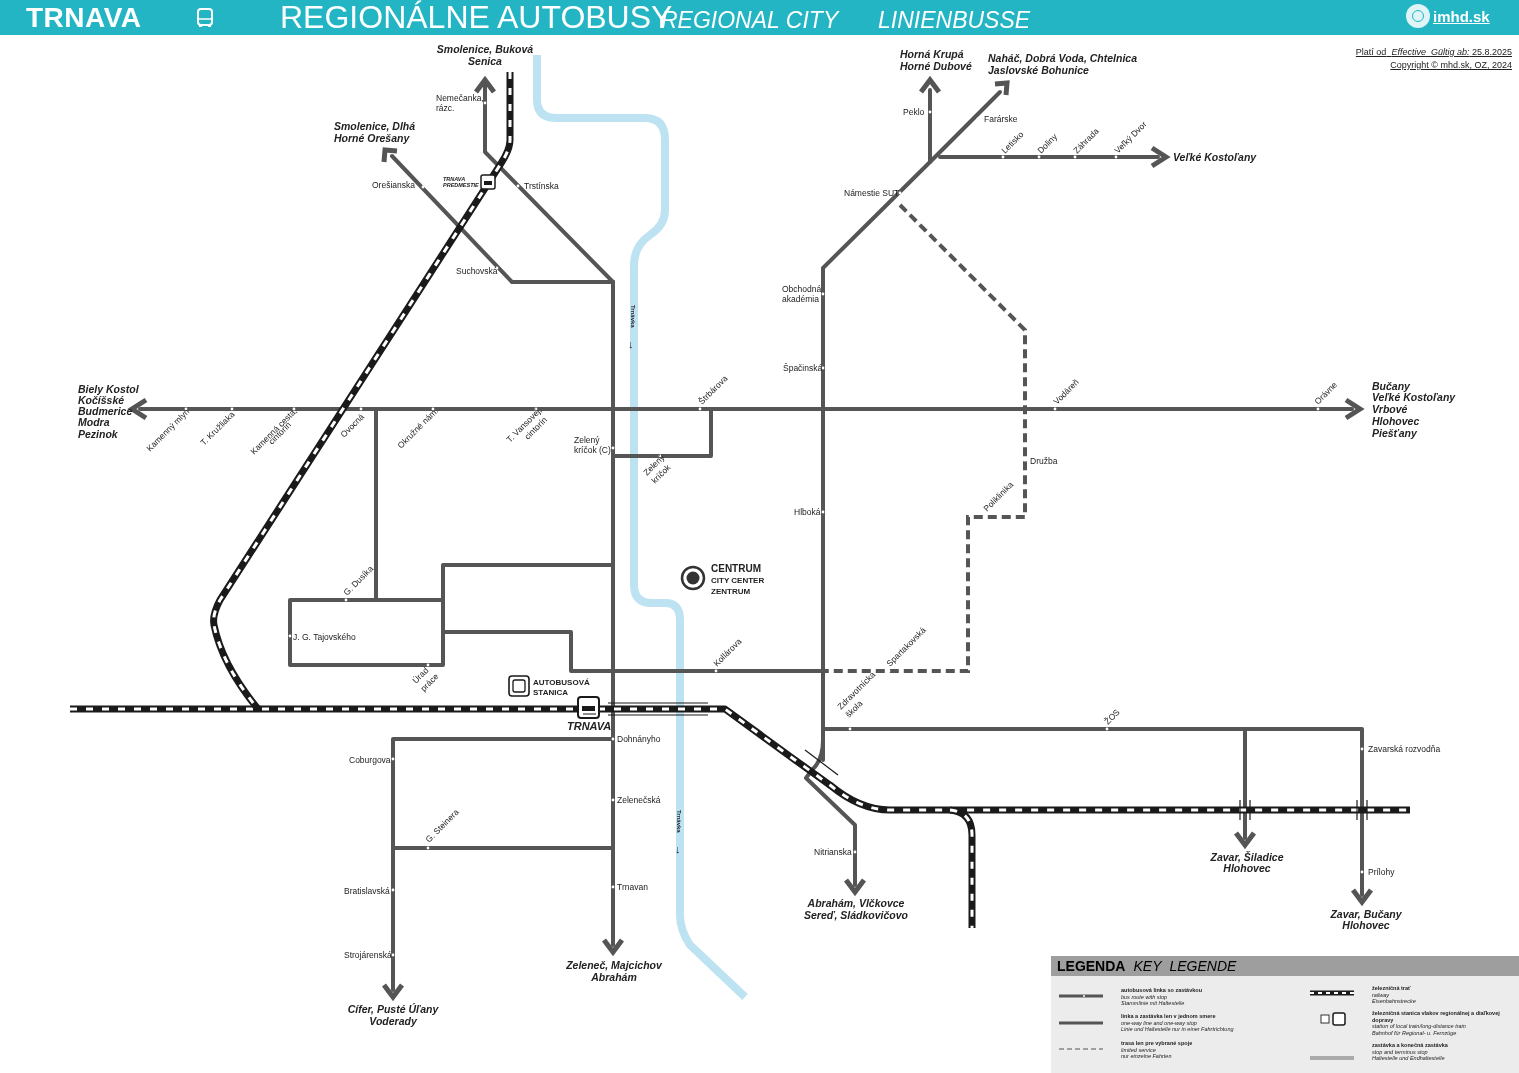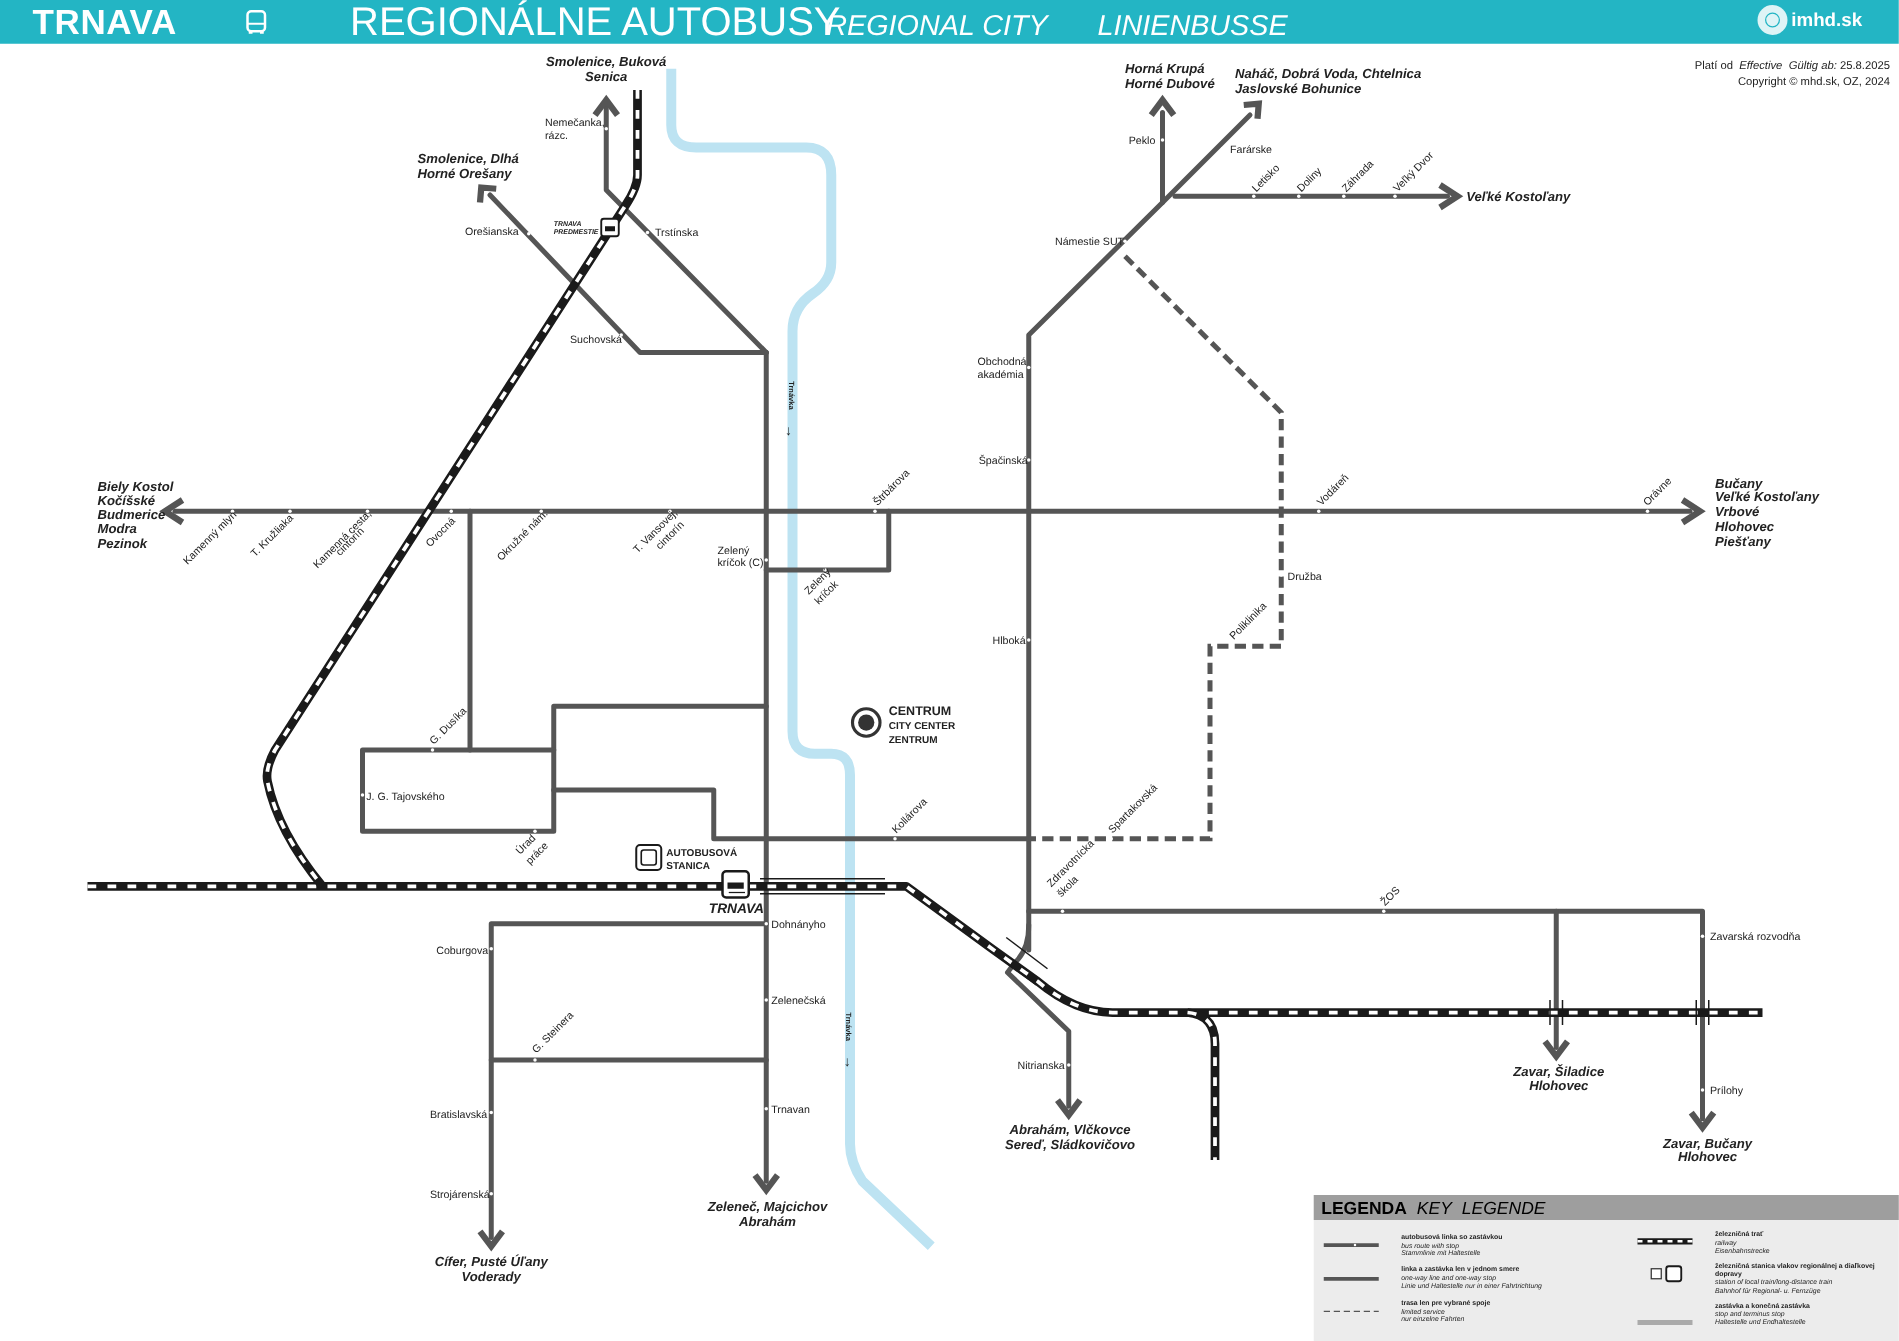--- a/index.html
+++ b/index.html
@@ -5,22 +5,22 @@
   html, body { margin:0; padding:0; background:#ffffff; }
   body { width:1519px; height:1073px; position:relative; overflow:hidden; font-family:"Liberation Sans", sans-serif; }
   .header { position:absolute; left:0; top:0; width:1519px; height:35px; background:#23b5c4; color:#fff; }
   .h-city { position:absolute; left:26px; top:0px; font-size:28px; font-weight:bold; line-height:35px; letter-spacing:0.5px; font-family:"Liberation Sans", sans-serif; }
   .h-bus { position:absolute; left:195px; top:8px; width:20px; height:20px; }
   .h-title { position:absolute; left:280px; top:0; font-size:32px; line-height:35px; white-space:nowrap; }
   .h-sub { position:absolute; top:3px; font-size:23px; font-style:italic; line-height:35px; white-space:nowrap; }
   .logo { position:absolute; left:1406px; top:3px; height:26px; display:flex; align-items:center; gap:3px; }
   .logo-circle { width:24px; height:24px; border-radius:50%; background:rgba(255,255,255,0.85); position:relative; }
   .logo-circle::after { content:""; position:absolute; left:6px; top:6px; width:12px; height:12px; border-radius:50%; border:1.5px solid #23b5c4; box-sizing:border-box; }
-  .logo-text { font-weight:bold; font-size:15px; color:#fff; }
-  .validity { position:absolute; right:7px; top:46px; font-size:9px; color:#222; text-align:right; line-height:13px; }
+  .logo-text { font-weight:bold; font-size:15px; color:#fff;text-decoration:underline; }
+  .validity { position:absolute; right:7px; top:46px; font-size:9px; color:#222; text-align:right; line-height:13px;text-decoration:underline; }
   .validity i { font-style:italic; }
   svg.map { position:absolute; left:0; top:0; }
   .lbl { font-family:"Liberation Sans", sans-serif; font-size:8.5px; fill:#222; }
   .dest { font-family:"Liberation Sans", sans-serif; font-size:10.5px; font-weight:bold; font-style:italic; fill:#222; }
   .legend { position:absolute; left:1051px; top:956px; width:468px; height:117px; background:#ececec; }
   .legend-head { height:20px; background:#9e9e9e; color:#000000; font-size:14px; line-height:20px; padding-left:6px; font-weight:bold; }
   .legend-head i { font-weight:normal; margin-left:8px; }
   .leg-item { position:absolute; font-size:5.5px; line-height:6.5px; color:#222; }
   .leg-item b { display:block; font-size:5.5px; }
   .leg-item i { display:block; }

